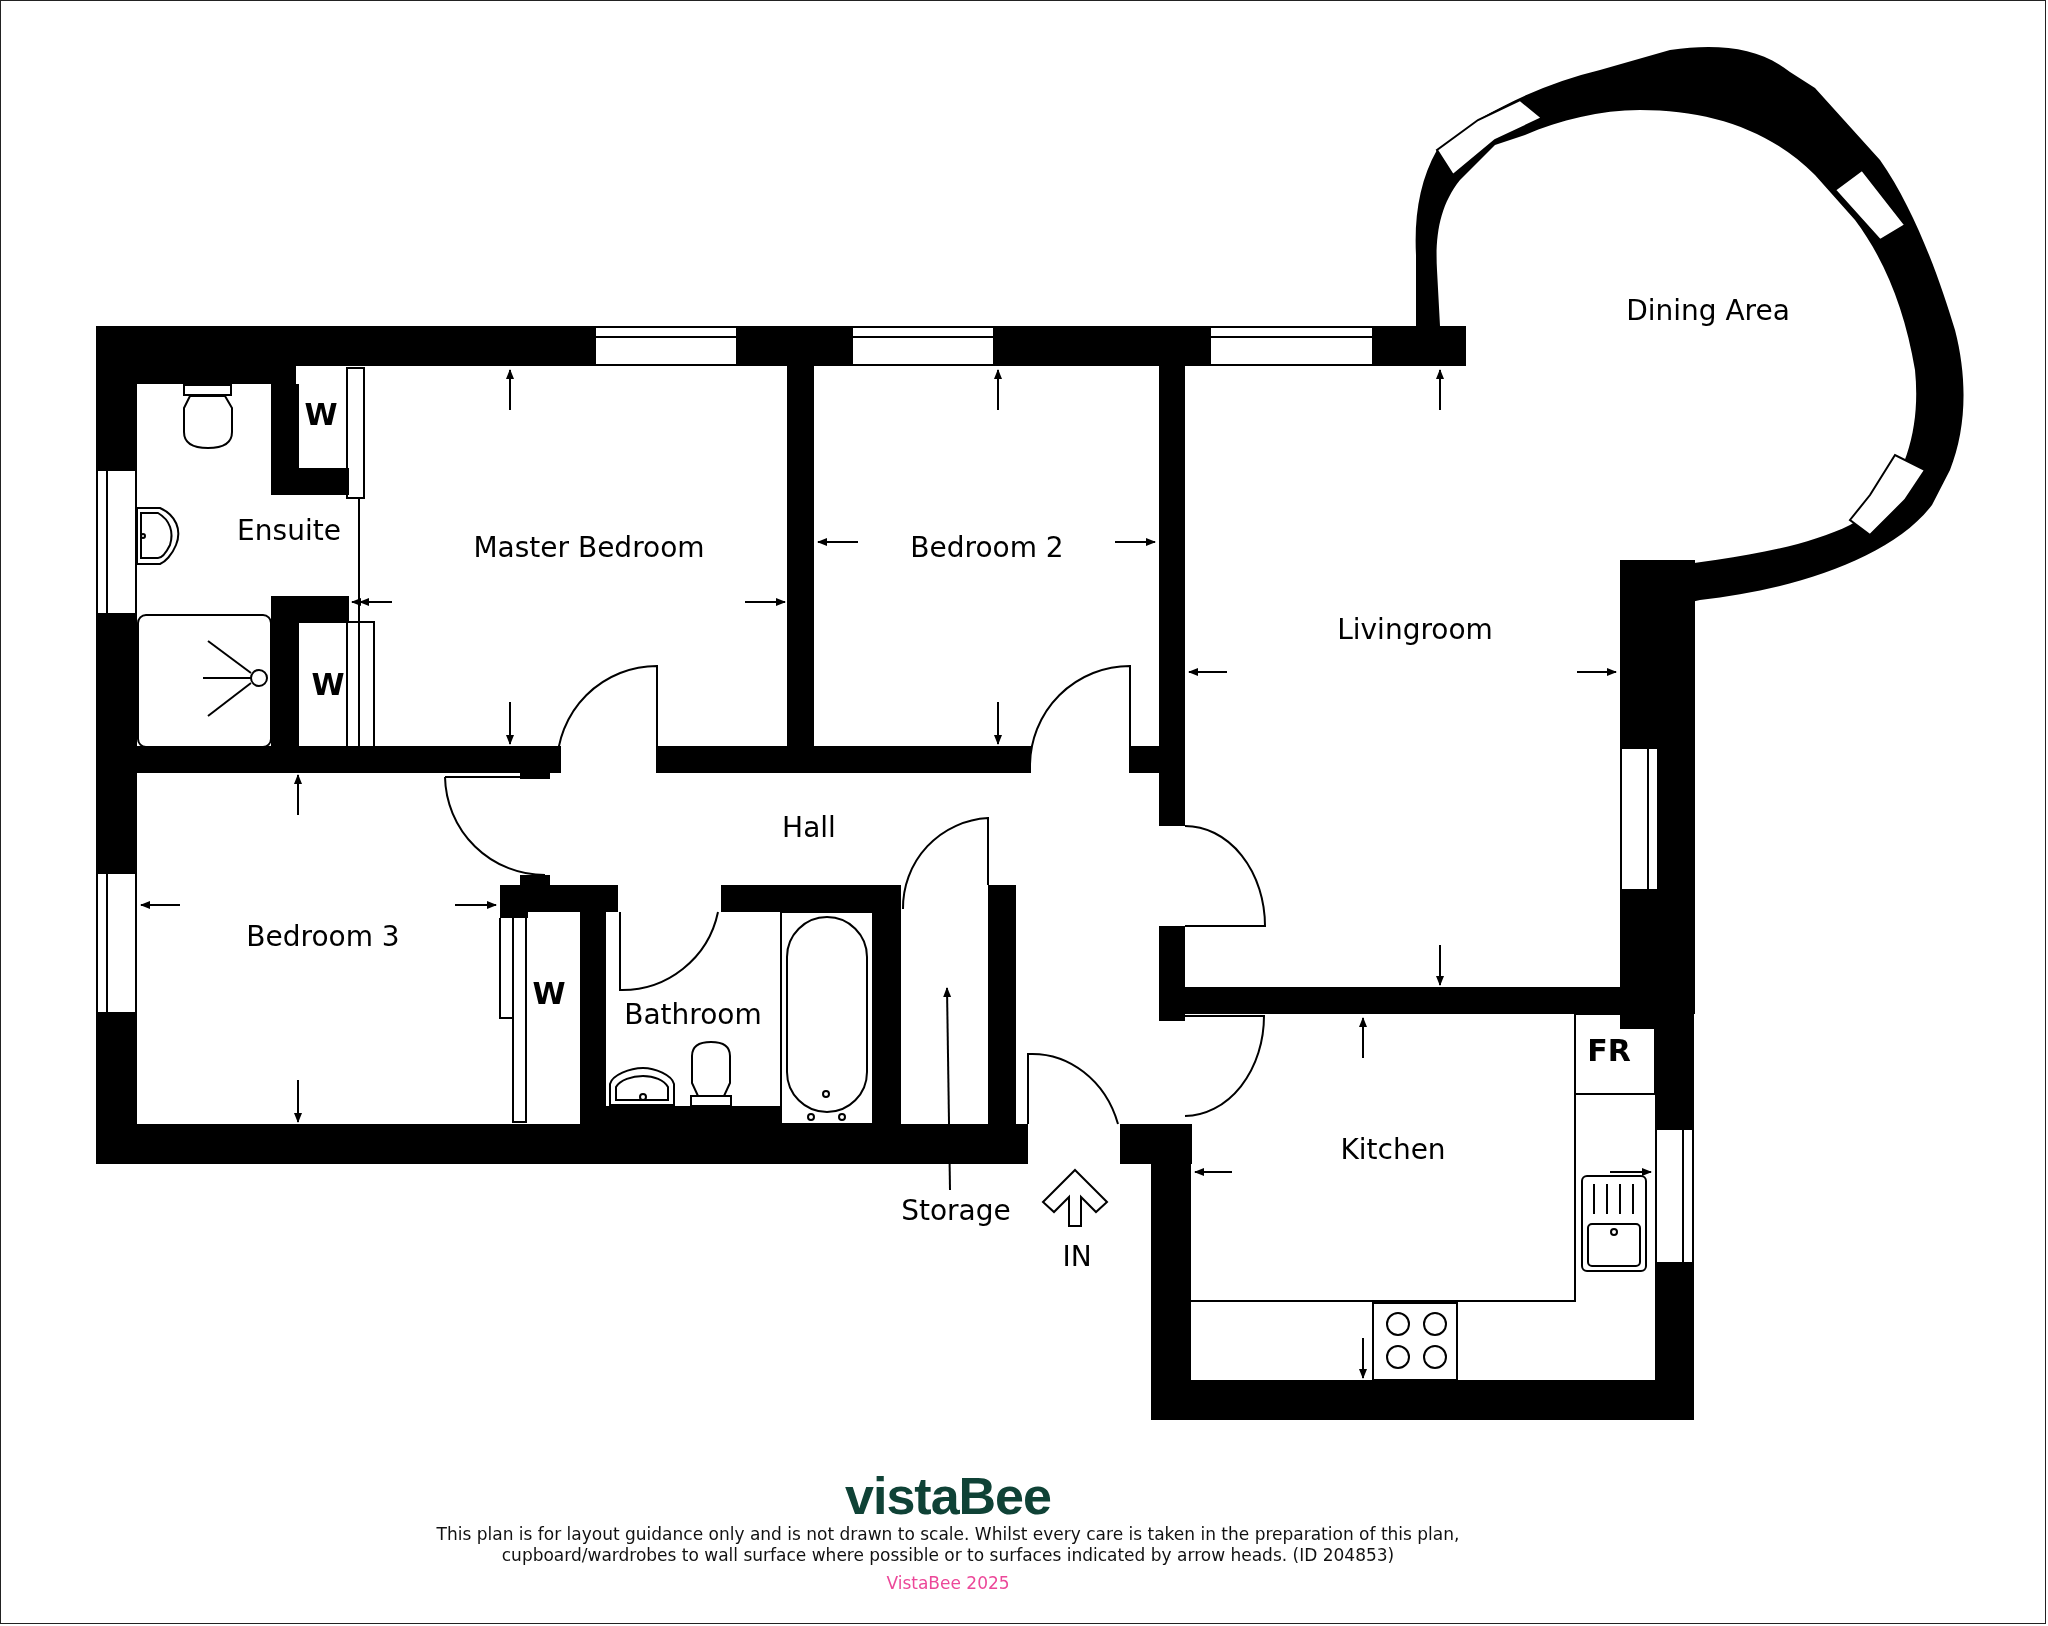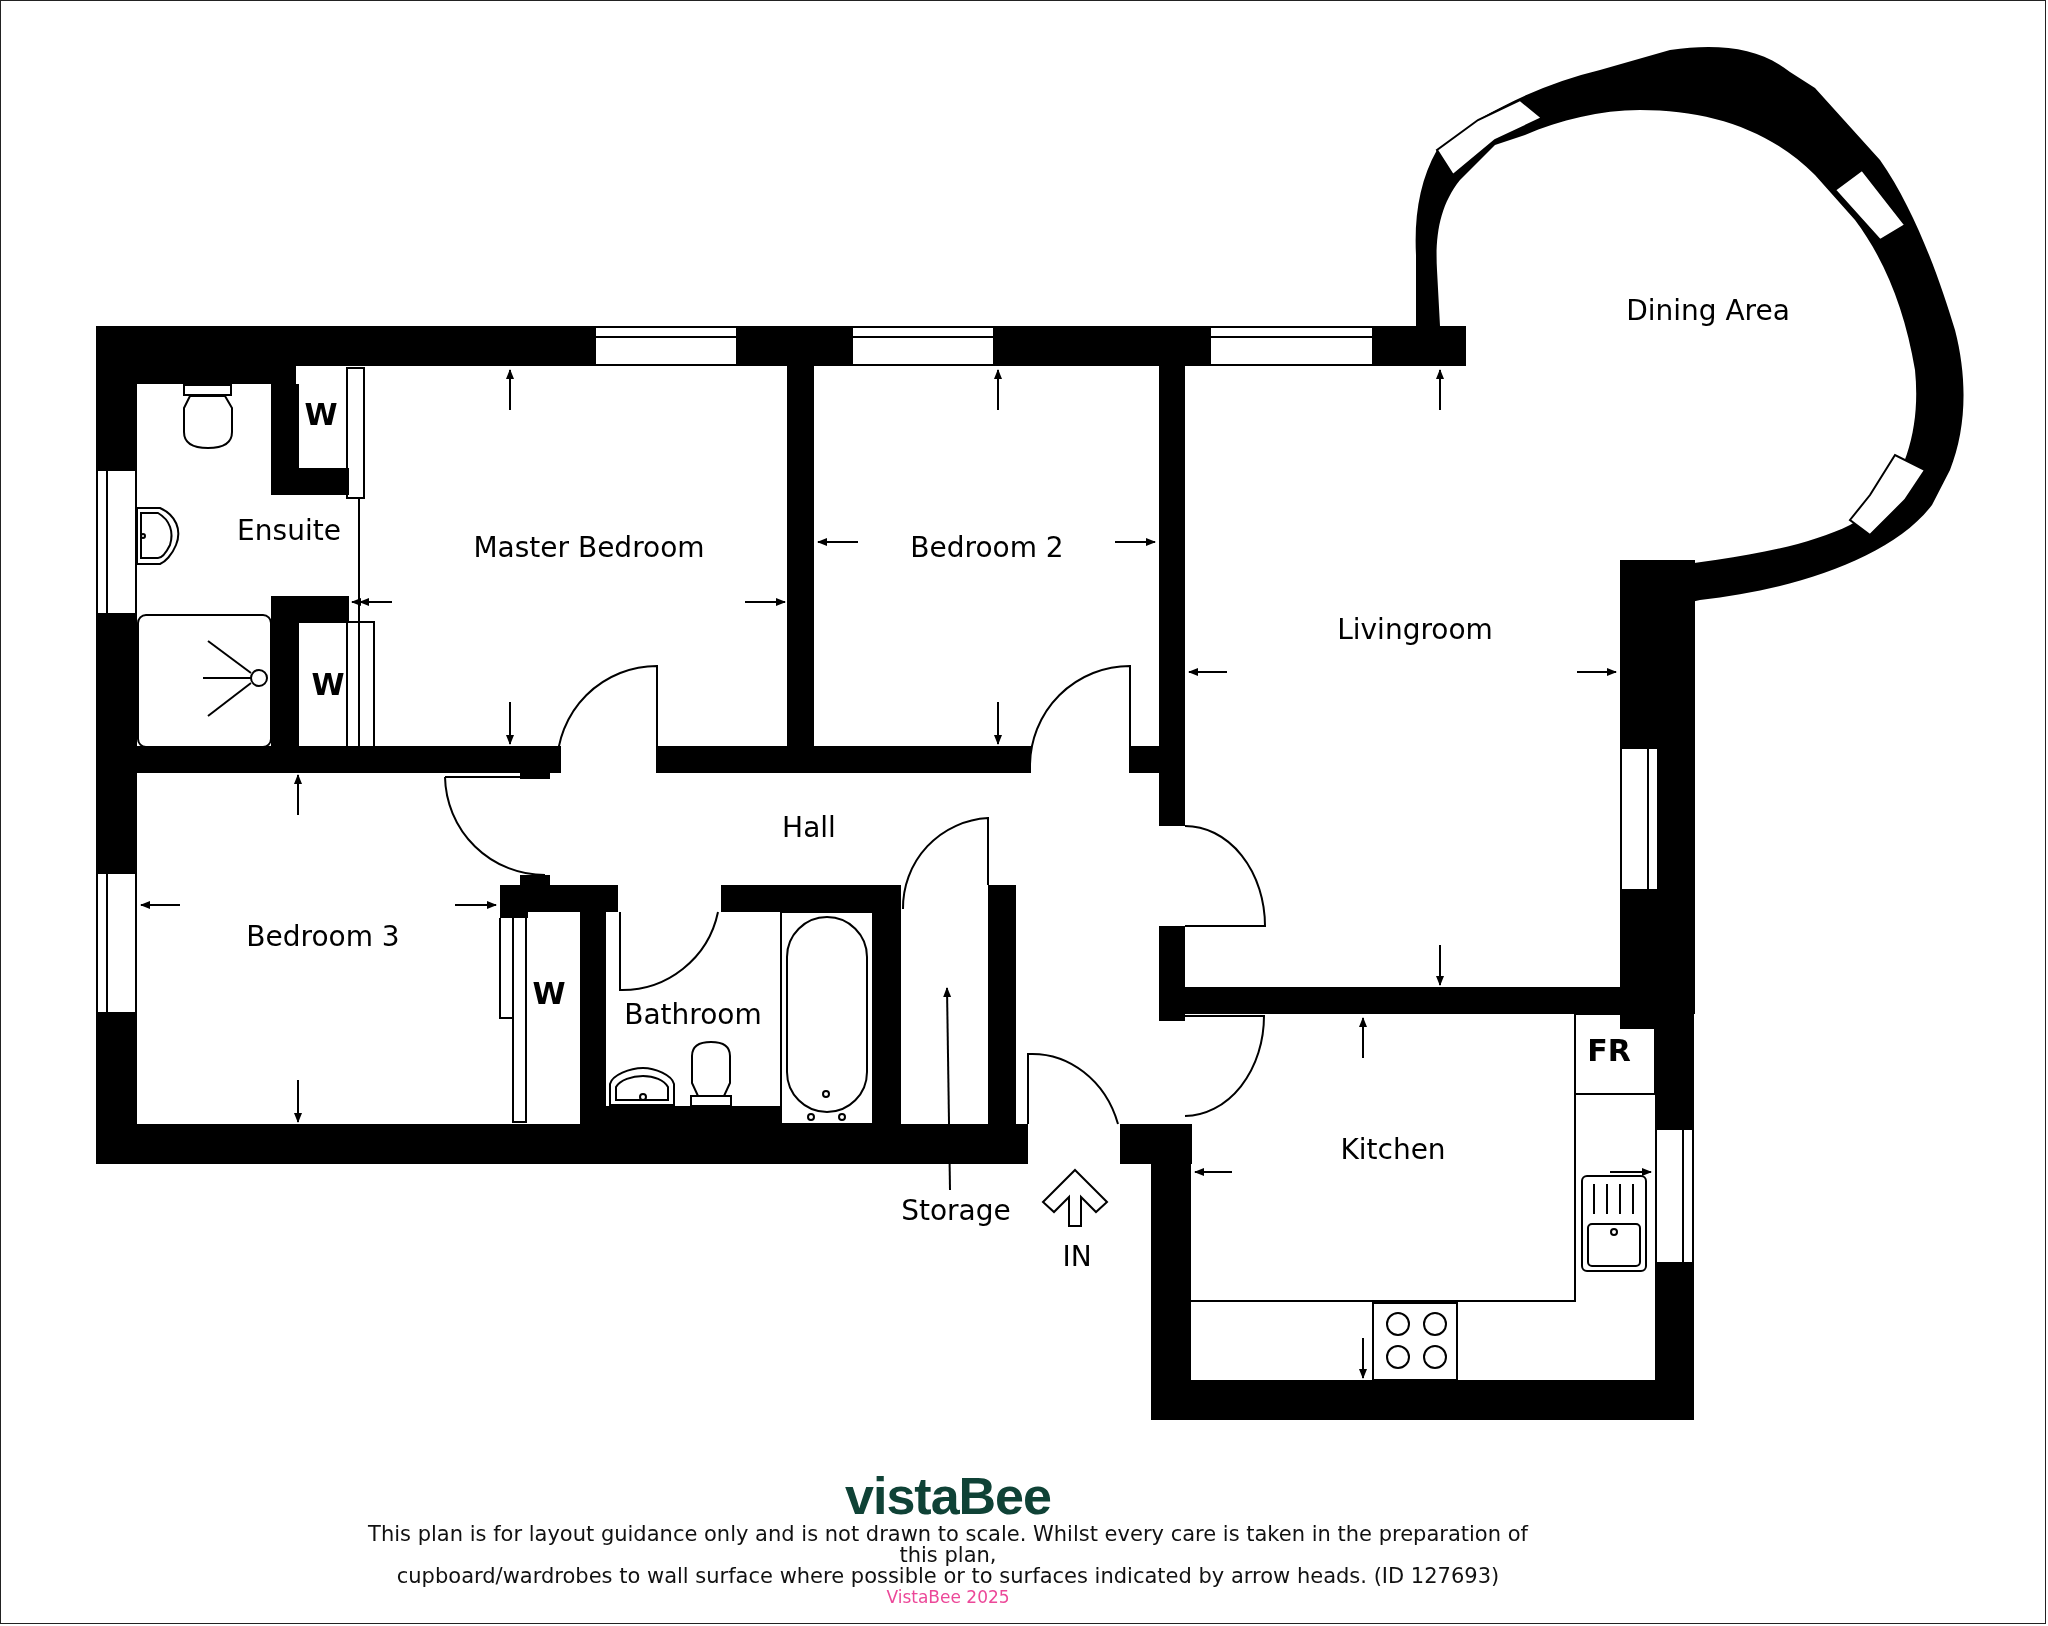--- a/index.html
+++ b/index.html
@@ -6,21 +6,21 @@
   body { width: 2048px; height: 1626px; position: relative; overflow: hidden; font-family: "DejaVu Sans", sans-serif; }
   #frame { position: absolute; left: 0; top: 0; width: 2046px; height: 1624px; border: 1px solid #222; box-sizing: border-box; }
   #plan { position: absolute; left: 0; top: 0; width: 2048px; height: 1626px; }
   .room-label { font-family: "DejaVu Sans", sans-serif; font-size: 28px; fill: #000; text-anchor: middle; dominant-baseline: middle; }
   .w-label { font-family: "DejaVu Sans", sans-serif; font-size: 30px; font-weight: bold; fill: #000; text-anchor: middle; dominant-baseline: middle; }
   .wall { fill: #000; }
   .thin { fill: none; stroke: #000; stroke-width: 2; }
   .win { fill: #fff; stroke: #000; stroke-width: 2; }
   #footer { position: absolute; left: 0; width: 1896px; top: 1470px; text-align: center; }
   #brand { font-family: "Liberation Sans", sans-serif; font-size: 52px; font-weight: bold; color: #0f4236; letter-spacing: -1px; line-height: 52px; }
-  #disclaimer { font-family: "DejaVu Sans", sans-serif; font-size: 21px; color: #111; line-height: 21px; margin: 2px auto 0; width: 1200px; }
+  #disclaimer { font-family: "DejaVu Sans", sans-serif; font-size: 17px; color: #111; line-height: 21px; margin: 2px auto 7px; width: 1200px; }
   #copyright { font-family: "DejaVu Sans", sans-serif; font-size: 17px; color: #ec4899; line-height: 21px; }
 </style>
 </head>
 <body>
 
 <div id="frame"></div>
 
 <svg id="plan" viewBox="0 0 2048 1626" xmlns="http://www.w3.org/2000/svg">
   <defs>
     <marker id="ah" markerWidth="10" markerHeight="10" refX="9" refY="5" orient="auto" markerUnits="userSpaceOnUse">
@@ -281,16 +281,16 @@
     <text class="w-label" x="549" y="995">W</text>
     <text class="w-label" x="1609" y="1052">FR</text>
     <text class="room-label" x="1077" y="1258">IN</text>
   </g>
 </svg>
 
 <div id="footer">
   <div id="brand">vistaBee</div>
   <div id="disclaimer">
     <div>This plan is for layout guidance only and is not drawn to scale. Whilst every care is taken in the preparation of this plan,</div>
-    <div>cupboard/wardrobes to wall surface where possible or to surfaces indicated by arrow heads. (ID 127693)</div>
+    <div>cupboard/wardrobes to wall surface where possible or to surfaces indicated by arrow heads. (ID 204853)</div>
   </div>
   <div id="copyright">VistaBee 2025</div>
 </div>
 
 </body></html>

